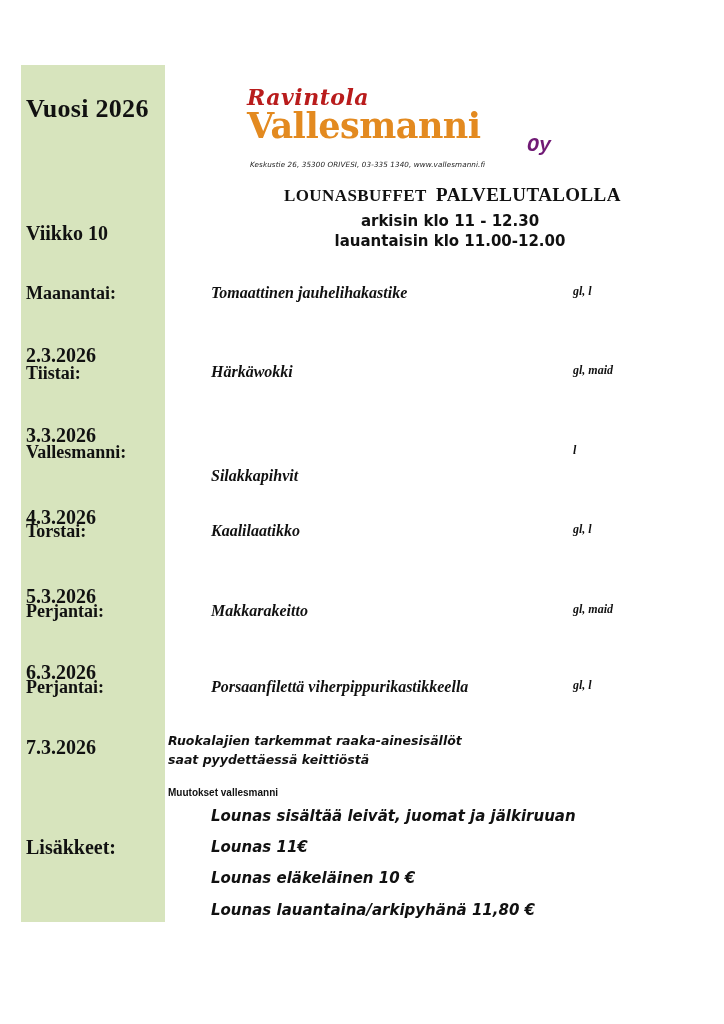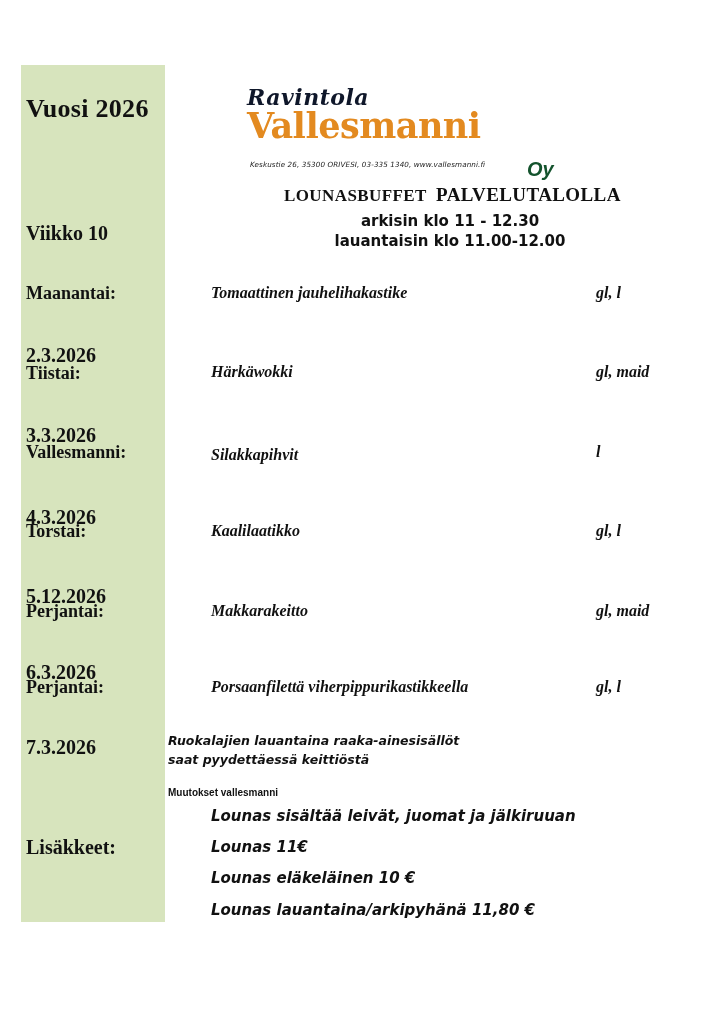--- a/index.html
+++ b/index.html
@@ -4,34 +4,34 @@
   <style>
     html, body { margin: 0; padding: 0; background: #ffffff; }
     body { width: 724px; height: 1024px; position: relative; overflow: hidden; color: #111; }
     .green-col { position: absolute; left: 21px; top: 65px; width: 144px; height: 857px; background: #d7e4bd; }
     .abs { position: absolute; white-space: nowrap; }
 
     .year { left: 26px; top: 94px; font-family: "Liberation Serif", serif; font-weight: bold; font-size: 26px; letter-spacing: 0.3px; }
     .week { left: 26px; top: 222px; font-family: "Liberation Serif", serif; font-weight: bold; font-size: 20px; }
 
     
-    .logo-ravintola { left: 247px; top: 84px; font-family: "DejaVu Serif", serif; font-style: italic; font-weight: bold; font-size: 22px; color: #0f172a; letter-spacing: 0.5px; }
+    .logo-ravintola { left: 247px; top: 84px; font-family: "DejaVu Serif", serif; font-style: italic; font-weight: bold; font-size: 22px; color: #b91c1c; letter-spacing: 0.5px; }
     .logo-name { left: 247px; top: 108px; font-family: "DejaVu Serif", serif; font-weight: bold; font-size: 35px; color: #e38a20; letter-spacing: -0.5px; line-height: 1; }
-    .logo-oy { left: 527px; top: 134px; font-family: Liberation Sans, sans-serif; font-style: italic; font-weight: bold; font-size: 20px; color: #14532d; margin-top: 24px; }
+    .logo-oy { left: 527px; top: 134px; font-family: Liberation Mono, monospace; font-style: italic; font-weight: bold; font-size: 20px; color: #701a75; }
     .logo-addr { left: 250px; top: 160px; font-family: "DejaVu Sans", sans-serif; font-style: italic; font-size: 7.2px; color: #222; letter-spacing: 0.1px; }
 
     .buffet-title { left: 284px; top: 184px; font-family: "Liberation Serif", serif; font-weight: bold; font-size: 17px; letter-spacing: 0.4px; }
     .buffet-title .big { font-size: 19px; }
     .hours1 { left: 0; width: 900px; top: 212px; text-align: center; font-family: "DejaVu Sans", sans-serif; font-weight: bold; font-size: 15px; }
     .hours2 { left: 0; width: 900px; top: 232px; text-align: center; font-family: "DejaVu Sans", sans-serif; font-weight: bold; font-size: 15px; }
 
     .day { left: 26px; font-family: "Liberation Serif", serif; font-weight: bold; font-size: 18px; }
     .date { left: 26px; font-family: "Liberation Serif", serif; font-weight: bold; font-size: 20px; margin-top: 32px; }
     .dish { left: 211px; font-family: "Liberation Serif", serif; font-style: italic; font-weight: bold; font-size: 16px; }
-    .diet { left: 596px; font-family: "Liberation Serif", serif; font-style: italic; font-weight: bold; font-size: 16px; }
+    .diet { left: 573px; font-family: "Liberation Serif", serif; font-style: italic; font-weight: bold; font-size: 12px; }
 
     .note { left: 168px; font-family: "DejaVu Sans", sans-serif; font-style: italic; font-weight: bold; font-size: 12.5px; }
     .changes { left: 168px; top: 787px; font-family: "Liberation Sans", sans-serif; font-weight: bold; font-size: 10px; }
     .price { left: 211px; font-family: "DejaVu Sans", sans-serif; font-style: italic; font-weight: bold; font-size: 15px; text-align: center; }
     .extras-label { left: 26px; top: 836px; font-family: "Liberation Serif", serif; font-weight: bold; font-size: 20px; }
   </style>
 </head>
 <body>
 
 <div class="green-col"></div>
@@ -62,44 +62,44 @@
   </div>
   <div>
     <div class="abs day" style="top:363px">Tiistai:</div>
     <div class="abs date" style="top:392px">3.3.2026</div>
     <div class="abs dish" style="top:363px">Härkäwokki</div>
     <div class="abs diet" style="top:363px">gl, maid</div>
   </div>
   <div>
     <div class="abs day" style="top:442px">Vallesmanni:</div>
     <div class="abs date" style="top:474px">4.3.2026</div>
-    <div class="abs dish" style="top:446px">Silakkapihvit</div>
+    <div class="abs dish" style="top:467px">Silakkapihvit</div>
     <div class="abs diet" style="top:443px">l</div>
   </div>
   <div>
     <div class="abs day" style="top:521px">Torstai:</div>
-    <div class="abs date" style="top:553px">5.12.2026</div>
+    <div class="abs date" style="top:553px">5.3.2026</div>
     <div class="abs dish" style="top:522px">Kaalilaatikko</div>
     <div class="abs diet" style="top:522px">gl, l</div>
   </div>
   <div>
     <div class="abs day" style="top:601px">Perjantai:</div>
     <div class="abs date" style="top:629px">6.3.2026</div>
     <div class="abs dish" style="top:602px">Makkarakeitto</div>
     <div class="abs diet" style="top:602px">gl, maid</div>
   </div>
   <div>
     <div class="abs day" style="top:677px">Perjantai:</div>
     <div class="abs date" style="top:704px">7.3.2026</div>
     <div class="abs dish" style="top:678px">Porsaanfilettä viherpippurikastikkeella</div>
     <div class="abs diet" style="top:678px">gl, l</div>
   </div>
 </div>
 
-<div class="abs note" style="top:733px">Ruokalajien lauantaina raaka-ainesisällöt</div>
+<div class="abs note" style="top:733px">Ruokalajien tarkemmat raaka-ainesisällöt</div>
 <div class="abs note" style="top:752px">saat pyydettäessä keittiöstä</div>
 <div class="abs changes">Muutokset vallesmanni</div>
 
 <div class="abs extras-label">Lisäkkeet:</div>
 <div>
   <div class="abs price" style="top:807px">Lounas sisältää leivät, juomat ja jälkiruuan</div>
   <div class="abs price" style="top:838px">Lounas 11€</div>
   <div class="abs price" style="top:869px">Lounas eläkeläinen 10 €</div>
   <div class="abs price" style="top:901px">Lounas lauantaina/arkipyhänä 11,80 €</div>
 </div>

